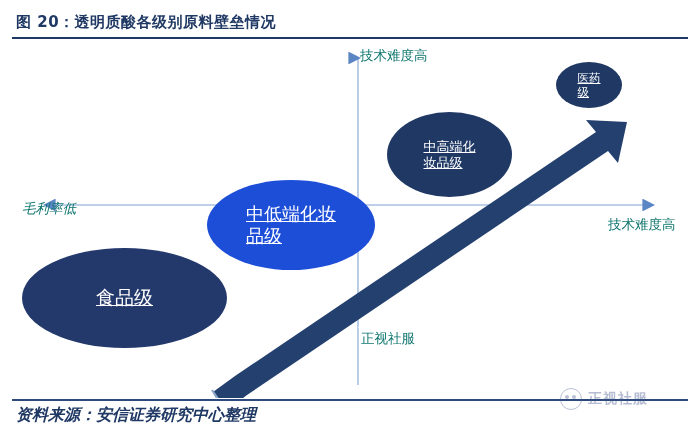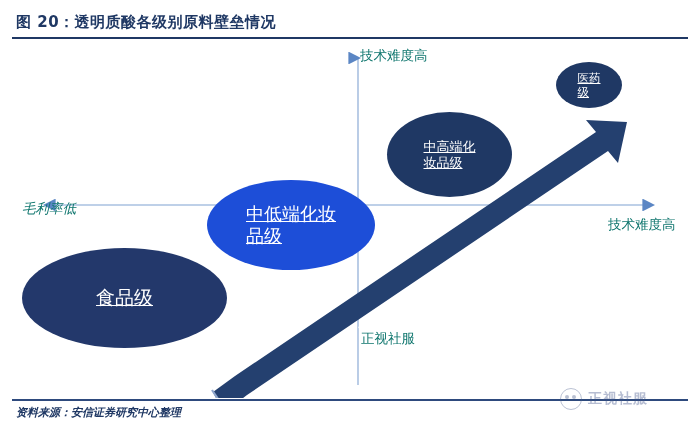--- a/index.html
+++ b/index.html
@@ -46,21 +46,21 @@
     left: 12px;
     top: 399px;
     width: 676px;
     height: 1.5px;
     background: #2e4a7d;
   }
   .source-note {
     position: absolute;
     left: 16px;
     top: 405px;
-    font-size: 11px;
+    font-size: 16px;
     font-weight: bold;
     font-style: italic;
     color: #1f3864;
     white-space: nowrap;
     font-family: "DejaVu Sans", sans-serif;
   }
 
   
   .watermark {
     position: absolute;

